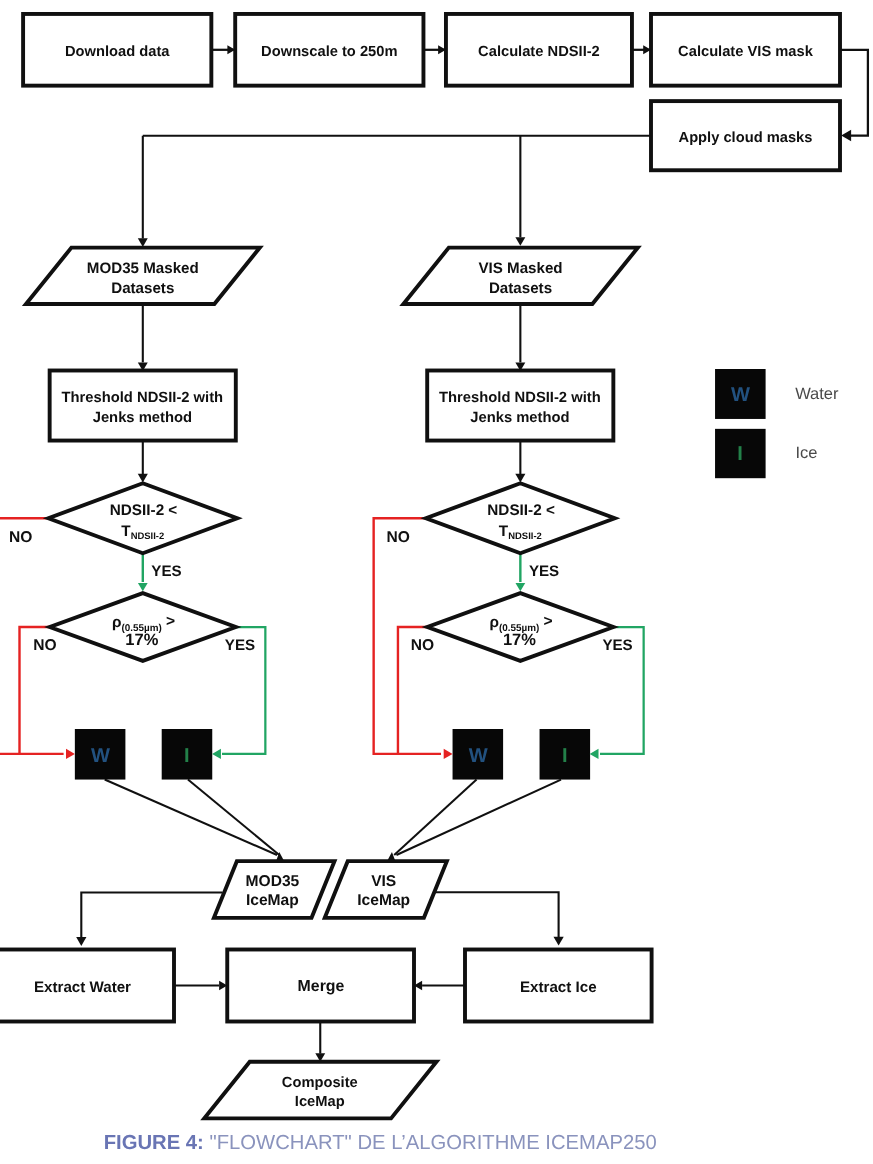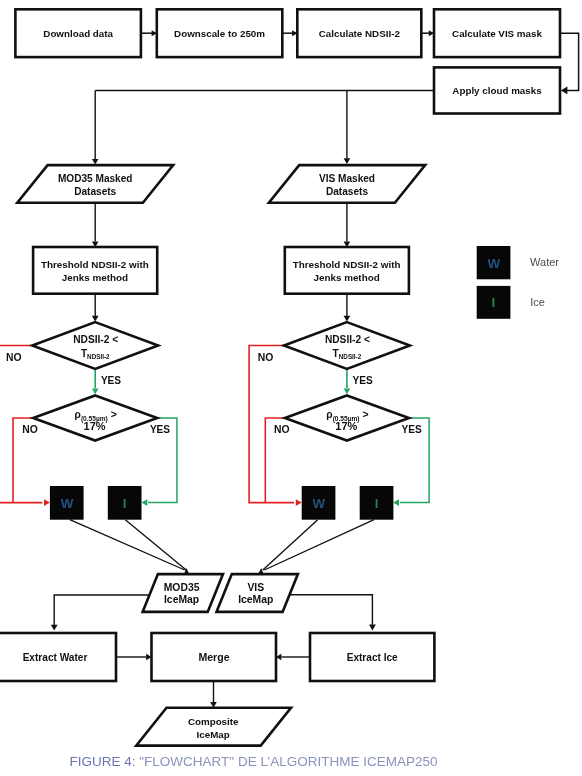--- a/index.html
+++ b/index.html
@@ -3,21 +3,21 @@
 <meta charset="utf-8">
 <title>IceMap250 flowchart</title>
 <style>
   html,body{margin:0;padding:0;background:#ffffff;}
   body{width:582px;height:776px;overflow:hidden;
        font-family:"Liberation Sans", sans-serif;}
   .figure{position:relative;width:582px;height:776px;background:#fff;}
   svg.flow{position:absolute;left:0;top:0;width:582px;height:776px;display:block;}
   .cap{position:absolute;left:0;top:754px;width:507px;text-align:center;
        font-size:13.5px;color:#8a93bd;}
-  .cap .b{font-weight:normal;color:#6975b4;}
+  .cap .b{font-weight:bold;color:#6975b4;}
   text{font-family:"Liberation Sans", sans-serif;}
 </style>
 </head>
 <body>
 
 <div class="figure">
   <svg class="flow" id="flow" viewBox="0 0 582 776">
       <g>
         <path d="M 140.9 33.2 L 155.8 33.2" fill="none" stroke="#101010" stroke-width="1.5" stroke-linejoin="miter" stroke-linecap="butt"></path>
         <path d="M 282.3 33.2 L 296.3 33.2" fill="none" stroke="#101010" stroke-width="1.5" stroke-linejoin="miter" stroke-linecap="butt"></path>

